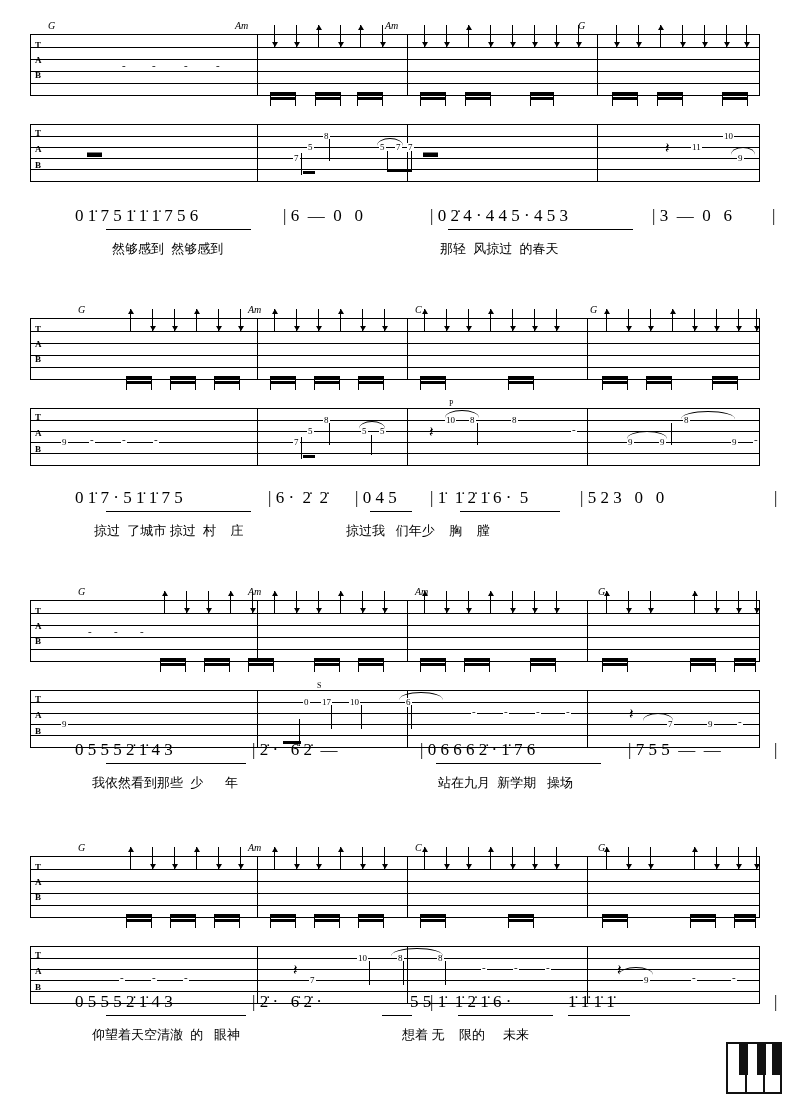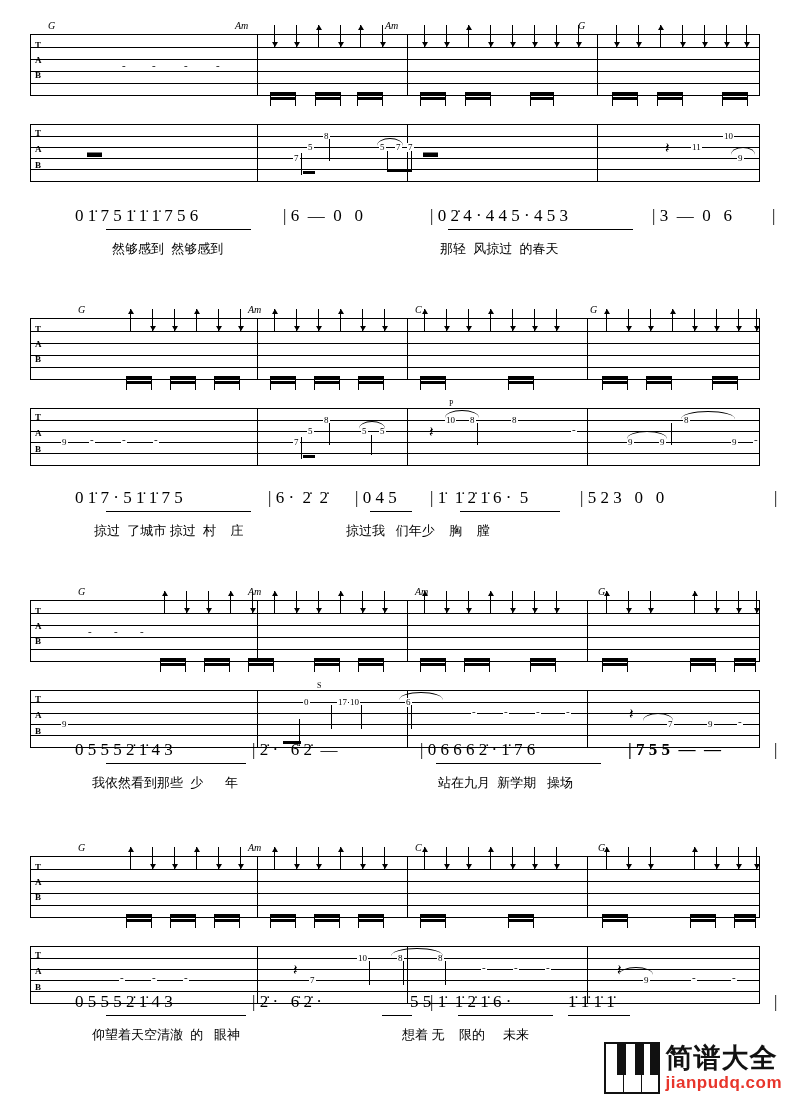--- a/index.html
+++ b/index.html
@@ -517,21 +517,21 @@
         <div class="ln l4"></div>
       <div class="tabletter t" style="top:4px;">T</div>
       <div class="tabletter a" style="top:20px;">A</div>
       <div class="tabletter b" style="top:36px;">B</div>
       <div class="bar" style="left:226px;"></div>
       <div class="bar" style="left:376px;"></div>
       <div class="bar" style="left:556px;"></div>
       <div class="pl" style="left:286px;top:-10px;">S</div>
       <div class="num" style="left:30px;top:29px;">9</div>
       <div class="num" style="left:272px;top:7px;">0</div>
-      <div class="num" style="left:290px;top:7px;margin-left:16px;">17</div>
+      <div class="num" style="left:290px;top:7px;">17</div>
       <div class="num" style="left:318px;top:7px;">10</div>
       <div class="num" style="left:374px;top:7px;">6</div>
       <div class="dash" style="left:440px;top:16px;">-</div>
       <div class="dash" style="left:472px;top:16px;">-</div>
       <div class="dash" style="left:504px;top:16px;">-</div>
       <div class="dash" style="left:534px;top:16px;">-</div>
       <div class="num" style="left:636px;top:29px;">7</div>
       <div class="num" style="left:676px;top:29px;">9</div>
       <div class="dash" style="left:706px;top:26px;">-</div>
       <div class="slur" style="left:368px;top:1px;width:44px;"></div>
@@ -542,21 +542,21 @@
       <div class="tstem" style="left:330px;top:14px;height:24px;"></div>
       <div class="tstem" style="left:380px;top:14px;height:24px;"></div>
       <div class="tflag" style="left:252px;top:50px;width:18px;"></div>
     </div>
   </div>
 
   <div class="jianpu" style="top:740px;">
     <div class="jp" style="left:45px;">0 5 5 5 2̇ 1̇ 4 3</div>
     <div class="jp" style="left:222px;">| 2̇ ·   6̇ 2̇  —</div>
     <div class="jp" style="left:390px;">| 0 6 6 6 2̇ · 1̇ 7 6</div>
-    <div class="jp" style="left:598px;font-weight:bold;">| 7 5 5  —  —</div>
+    <div class="jp" style="left:598px;">| 7 5 5  —  —</div>
     <div class="jp" style="left:744px;">|</div>
     <div class="underline" style="left:76px;top:23px;width:140px;"></div>
     <div class="underline" style="left:406px;top:23px;width:165px;"></div>
   </div>
   <div class="lyrics" style="top:774px;">
     <div class="ly" style="left:62px;">我依然看到那些  少      年</div>
     <div class="ly" style="left:408px;">站在九月  新学期   操场</div>
   </div>
 
   <div class="system" id="sys4" style="top:856px;">
@@ -723,19 +723,15 @@
   </div>
 
   <div class="logo">
     <div class="keys">
       <div class="k" style="left:17px;"></div>
       <div class="k" style="left:35px;"></div>
       <div class="bk" style="left:11px;"></div>
       <div class="bk" style="left:29px;"></div>
       <div class="bk" style="left:44px;"></div>
     </div>
-    <div class="logotext">
-      <div class="cn">简谱大全</div>
-      <div class="en">jianpudq.com</div>
-    </div>
   </div>
 
 </div>
 
 </body></html>

